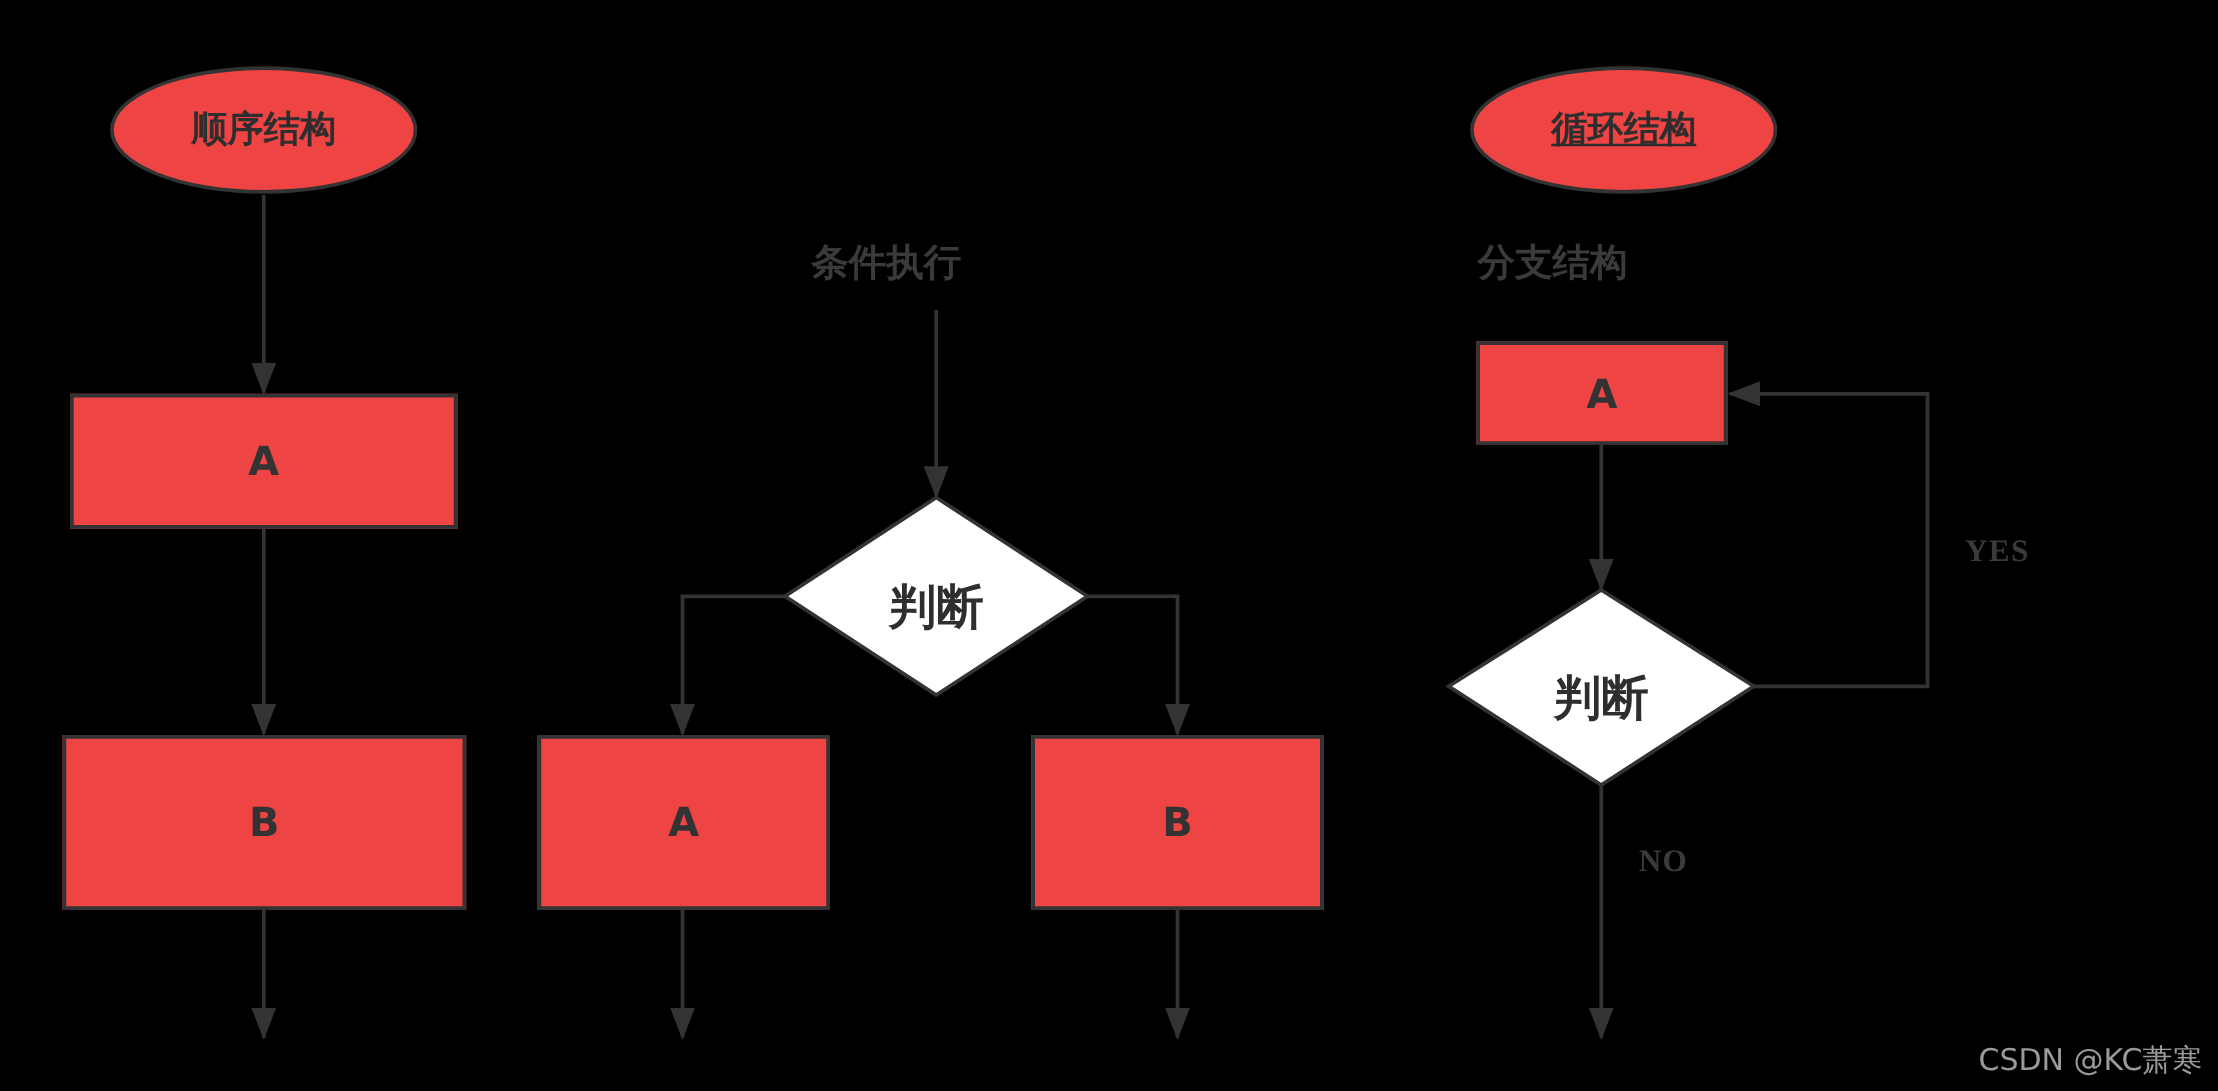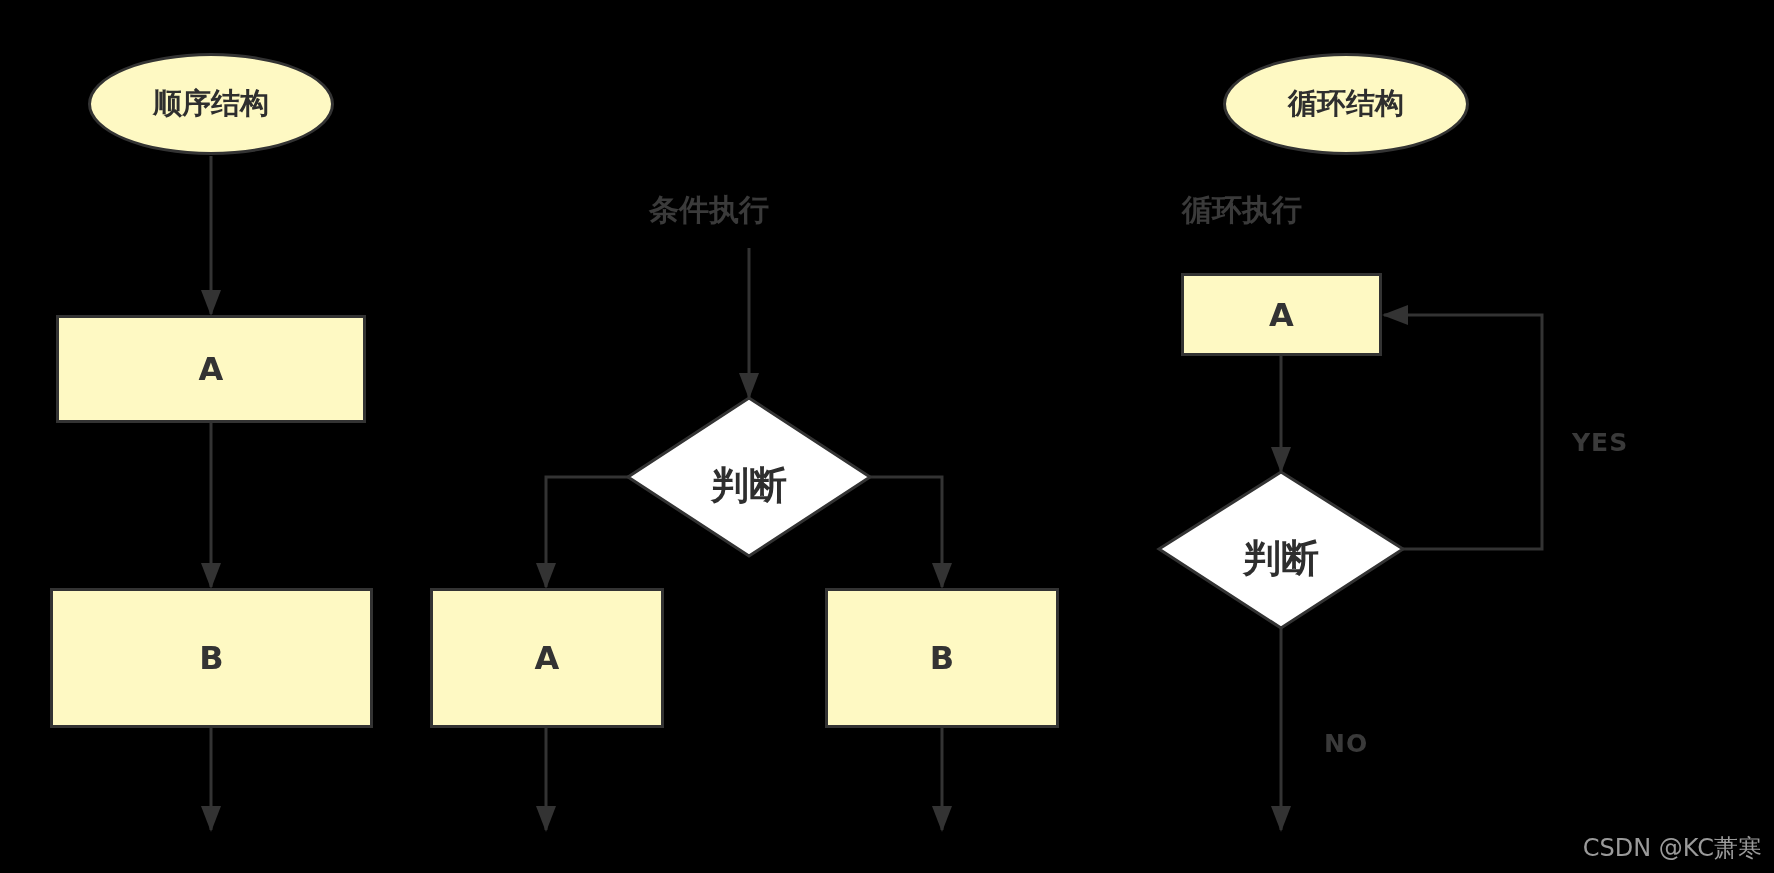--- a/index.html
+++ b/index.html
@@ -6,21 +6,21 @@
   .canvas{
     position:relative;
     width:1774px;height:873px;
     background:#000000;
     overflow:hidden;
     font-family:"DejaVu Sans","Liberation Sans",sans-serif;
   }
   .layer{position:absolute;left:0;top:0;}
   .node{
     position:absolute;
-    background:#fef9c3;
+    background:#ef4444;
     border:3px solid #333333;
     box-sizing:border-box;
     display:flex;align-items:center;justify-content:center;
     color:#2e2e2e;
   }
   .ellipse{border-radius:50%;font-size:29px;font-weight:bold;}
   .rect{font-size:32px;font-weight:bold;color:#333333;}
   .diamond-label{
     position:absolute;
     width:140px;
@@ -32,20 +32,21 @@
     position:absolute;
     text-align:left;
     font-size:30px;font-weight:bold;
     color:#3a3a3a;
   }
   .yn-label{
     position:absolute;
     font-size:25px;font-weight:bold;
     letter-spacing:1px;
     color:#3a3a3a;
+    font-family:Liberation Serif, serif;
   }
   .watermark{
     position:absolute;
     right:12px;bottom:9px;
     font-size:24px;
     color:#9a9a9a;
   }
 </style>
 </head>
 <body>
@@ -92,26 +93,26 @@
 
   <div class="outside-label" style="left:649px;top:190px;width:200px;">条件执行</div>
   <div class="diamond-label" style="left:679px;top:460px;">判断</div>
   <div class="node rect" style="left:430px;top:588px;width:234px;height:140px;">
     <span>A</span>
   </div>
   <div class="node rect" style="left:825px;top:588px;width:234px;height:140px;">
     <span>B</span>
   </div>
 
-  <div class="node ellipse" style="left:1223px;top:53px;width:246px;height:102px;">
+  <div class="node ellipse" style="left:1176px;top:53px;width:246px;height:102px;text-decoration:underline;">
     <span>循环结构</span>
   </div>
-  <div class="outside-label" style="left:1182px;top:190px;width:200px;">循环执行</div>
+  <div class="outside-label" style="left:1182px;top:190px;width:200px;">分支结构</div>
   <div class="node rect" style="left:1181px;top:273px;width:201px;height:83px;">
     <span>A</span>
   </div>
   <div class="diamond-label" style="left:1211px;top:533px;">判断</div>
   <div class="yn-label" style="left:1572px;top:428px;">YES</div>
-  <div class="yn-label" style="left:1311px;top:729px;margin-left:13px;">NO</div>
+  <div class="yn-label" style="left:1311px;top:676px;">NO</div>
 
   <div class="watermark">CSDN @KC萧寒</div>
 
 </div>
 
 </body></html>

